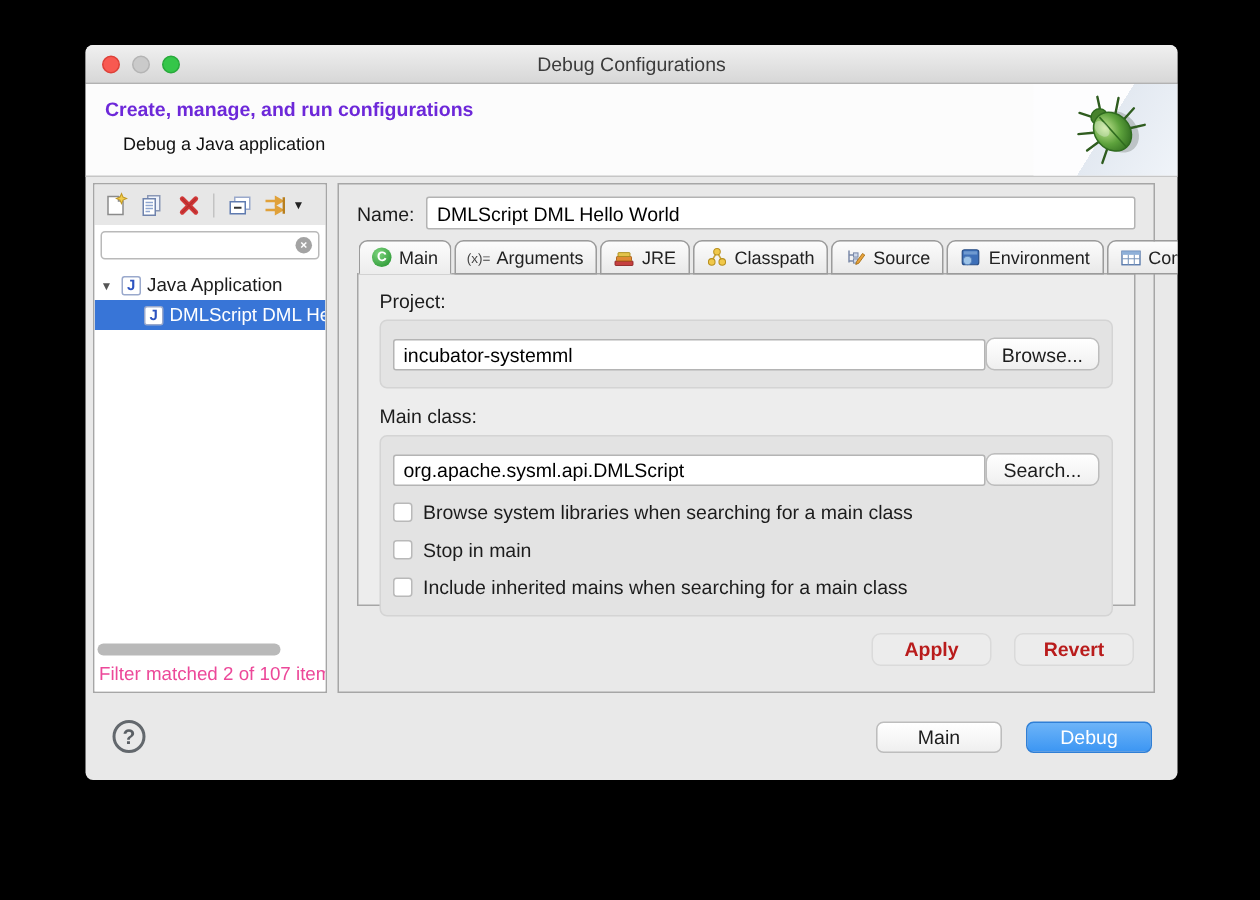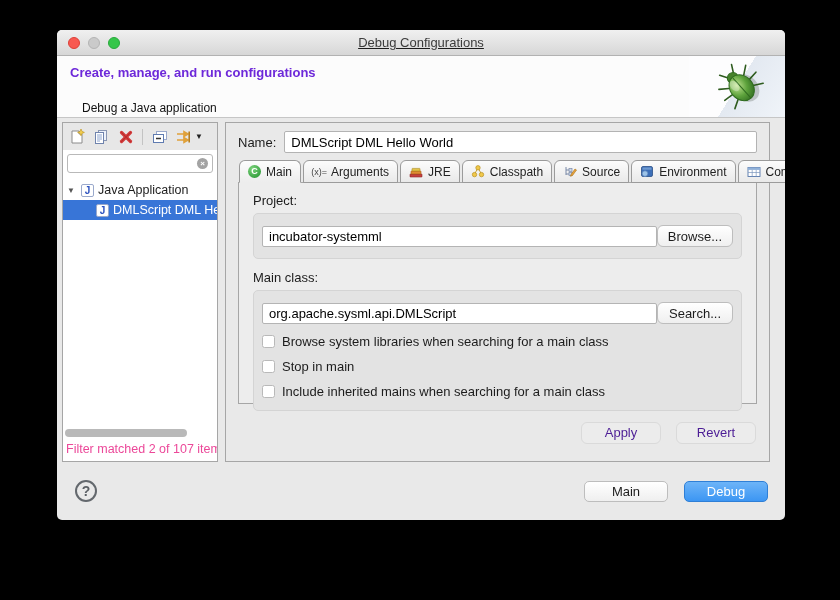--- a/index.html
+++ b/index.html
@@ -6,32 +6,32 @@
   html,body { width:840px; height:600px; background:#000; font-family:"Liberation Sans",sans-serif; }
   .canvas { position:relative; width:840px; height:600px; background:#000; overflow:hidden; }
 
   .window { position:absolute; left:57px; top:30px; width:728px; height:490px;
     background:#e9e9e9; border-radius:5px; overflow:hidden;
     box-shadow:0 14px 40px rgba(0,0,0,.6); display:flex; flex-direction:column;
     font-size:13px; color:#1c1c1c; }
 
   
   .titlebar { height:26px; flex:0 0 26px; background:linear-gradient(#f0f0f0,#d7d7d7);
-    border-bottom:1px solid #b2b2b2; position:relative; display:flex; align-items:center; justify-content:center;text-decoration:underline; }
+    border-bottom:1px solid #b2b2b2; position:relative; display:flex; align-items:center; justify-content:center; }
   .titlebar-label { font-size:13px; color:#3c3c3c; }
   .traffic { position:absolute; left:11px; top:7px; display:flex; gap:8px; }
   .light { width:12px; height:12px; border-radius:50%; }
   .light.red   { background:#f85951; border:1px solid #dd4038; }
   .light.gray  { background:#cacaca; border:1px solid #b4b4b4; }
   .light.green { background:#35c649; border:1px solid #28a93b; }
 
   
   .header { height:62px; flex:0 0 62px; background:#fcfcfc; border-bottom:1px solid #c6c6c6; position:relative; }
   .header-title { position:absolute; left:13px; top:9px; font-weight:bold; font-size:13px; color:#6d28d9; }
-  .header-sub { position:absolute; left:25px; top:45px; font-size:12px; color:#111; }
+  .header-sub { position:absolute; left:25px; top:33px; font-size:12px; color:#111; }
   .header-art { position:absolute; right:0; top:0; width:96px; height:61px;
     background:linear-gradient(122deg,#fdfdfe 50%,#e3e9f1 50%,#f0f4f9 100%); }
 
   
   .body { flex:1 1 auto; display:flex; padding:4px 15px 0 5px; gap:7px; min-height:0; }
 
   
   .sidebar { flex:0 0 156px; width:156px; border:1px solid #a6a6a6; background:#fff;
     display:flex; flex-direction:column; overflow:hidden; }
   .side-toolbar { flex:0 0 27px; background:#e7e7e7; display:flex; align-items:center; padding:0 5px; gap:5px; }
@@ -78,21 +78,21 @@
   .text-input { flex:1; height:21px; border:1px solid #b4b4b4; border-radius:2px; background:#fff;
     padding:0 6px; font:13px "Liberation Sans",sans-serif; outline:none; min-width:0; }
   .btn { height:22px; min-width:76px; padding:0 10px; border:1px solid #bdbdbd; border-radius:6px;
     background:linear-gradient(#ffffff,#efefef); font:13px "Liberation Sans",sans-serif; color:#1c1c1c; text-align:center; }
   .gap1 { height:9px; }
   .check-row { display:flex; align-items:center; gap:7px; margin-top:10px; }
   .checkbox { flex:0 0 13px; width:13px; height:13px; background:#fff; border:1px solid #b9b9b9; border-radius:2.5px; }
   .check-label { font-size:13px; }
 
   .apply-row { flex:0 0 57px; display:flex; align-items:center; justify-content:flex-end; gap:15px; padding-right:1px; }
-  .btn.disabled { color:#4c1d95; background:#ececec; border-color:#dadada; }
+  .btn.disabled { color:#b91c1c; background:#ececec; border-color:#dadada;font-weight:bold; }
   .btn.wide { min-width:80px; }
 
   
   .footer { flex:0 0 58px; display:flex; align-items:center; padding:0 17px 0 18px; }
   .help-circle { width:22px; height:22px; border-radius:50%; border:2px solid #63686d; color:#5a5f64;
     font-size:14px; font-weight:bold; display:flex; align-items:center; justify-content:center; }
   .f-spacer { flex:1; }
   .btn.close { min-width:84px; height:21px; border-radius:5px; }
   .btn.debug { min-width:84px; height:21px; border-radius:5px; margin-left:16px;
     background:linear-gradient(#6db4f8,#3c96f3); border:1px solid #2f7fd6; color:#fff; }

